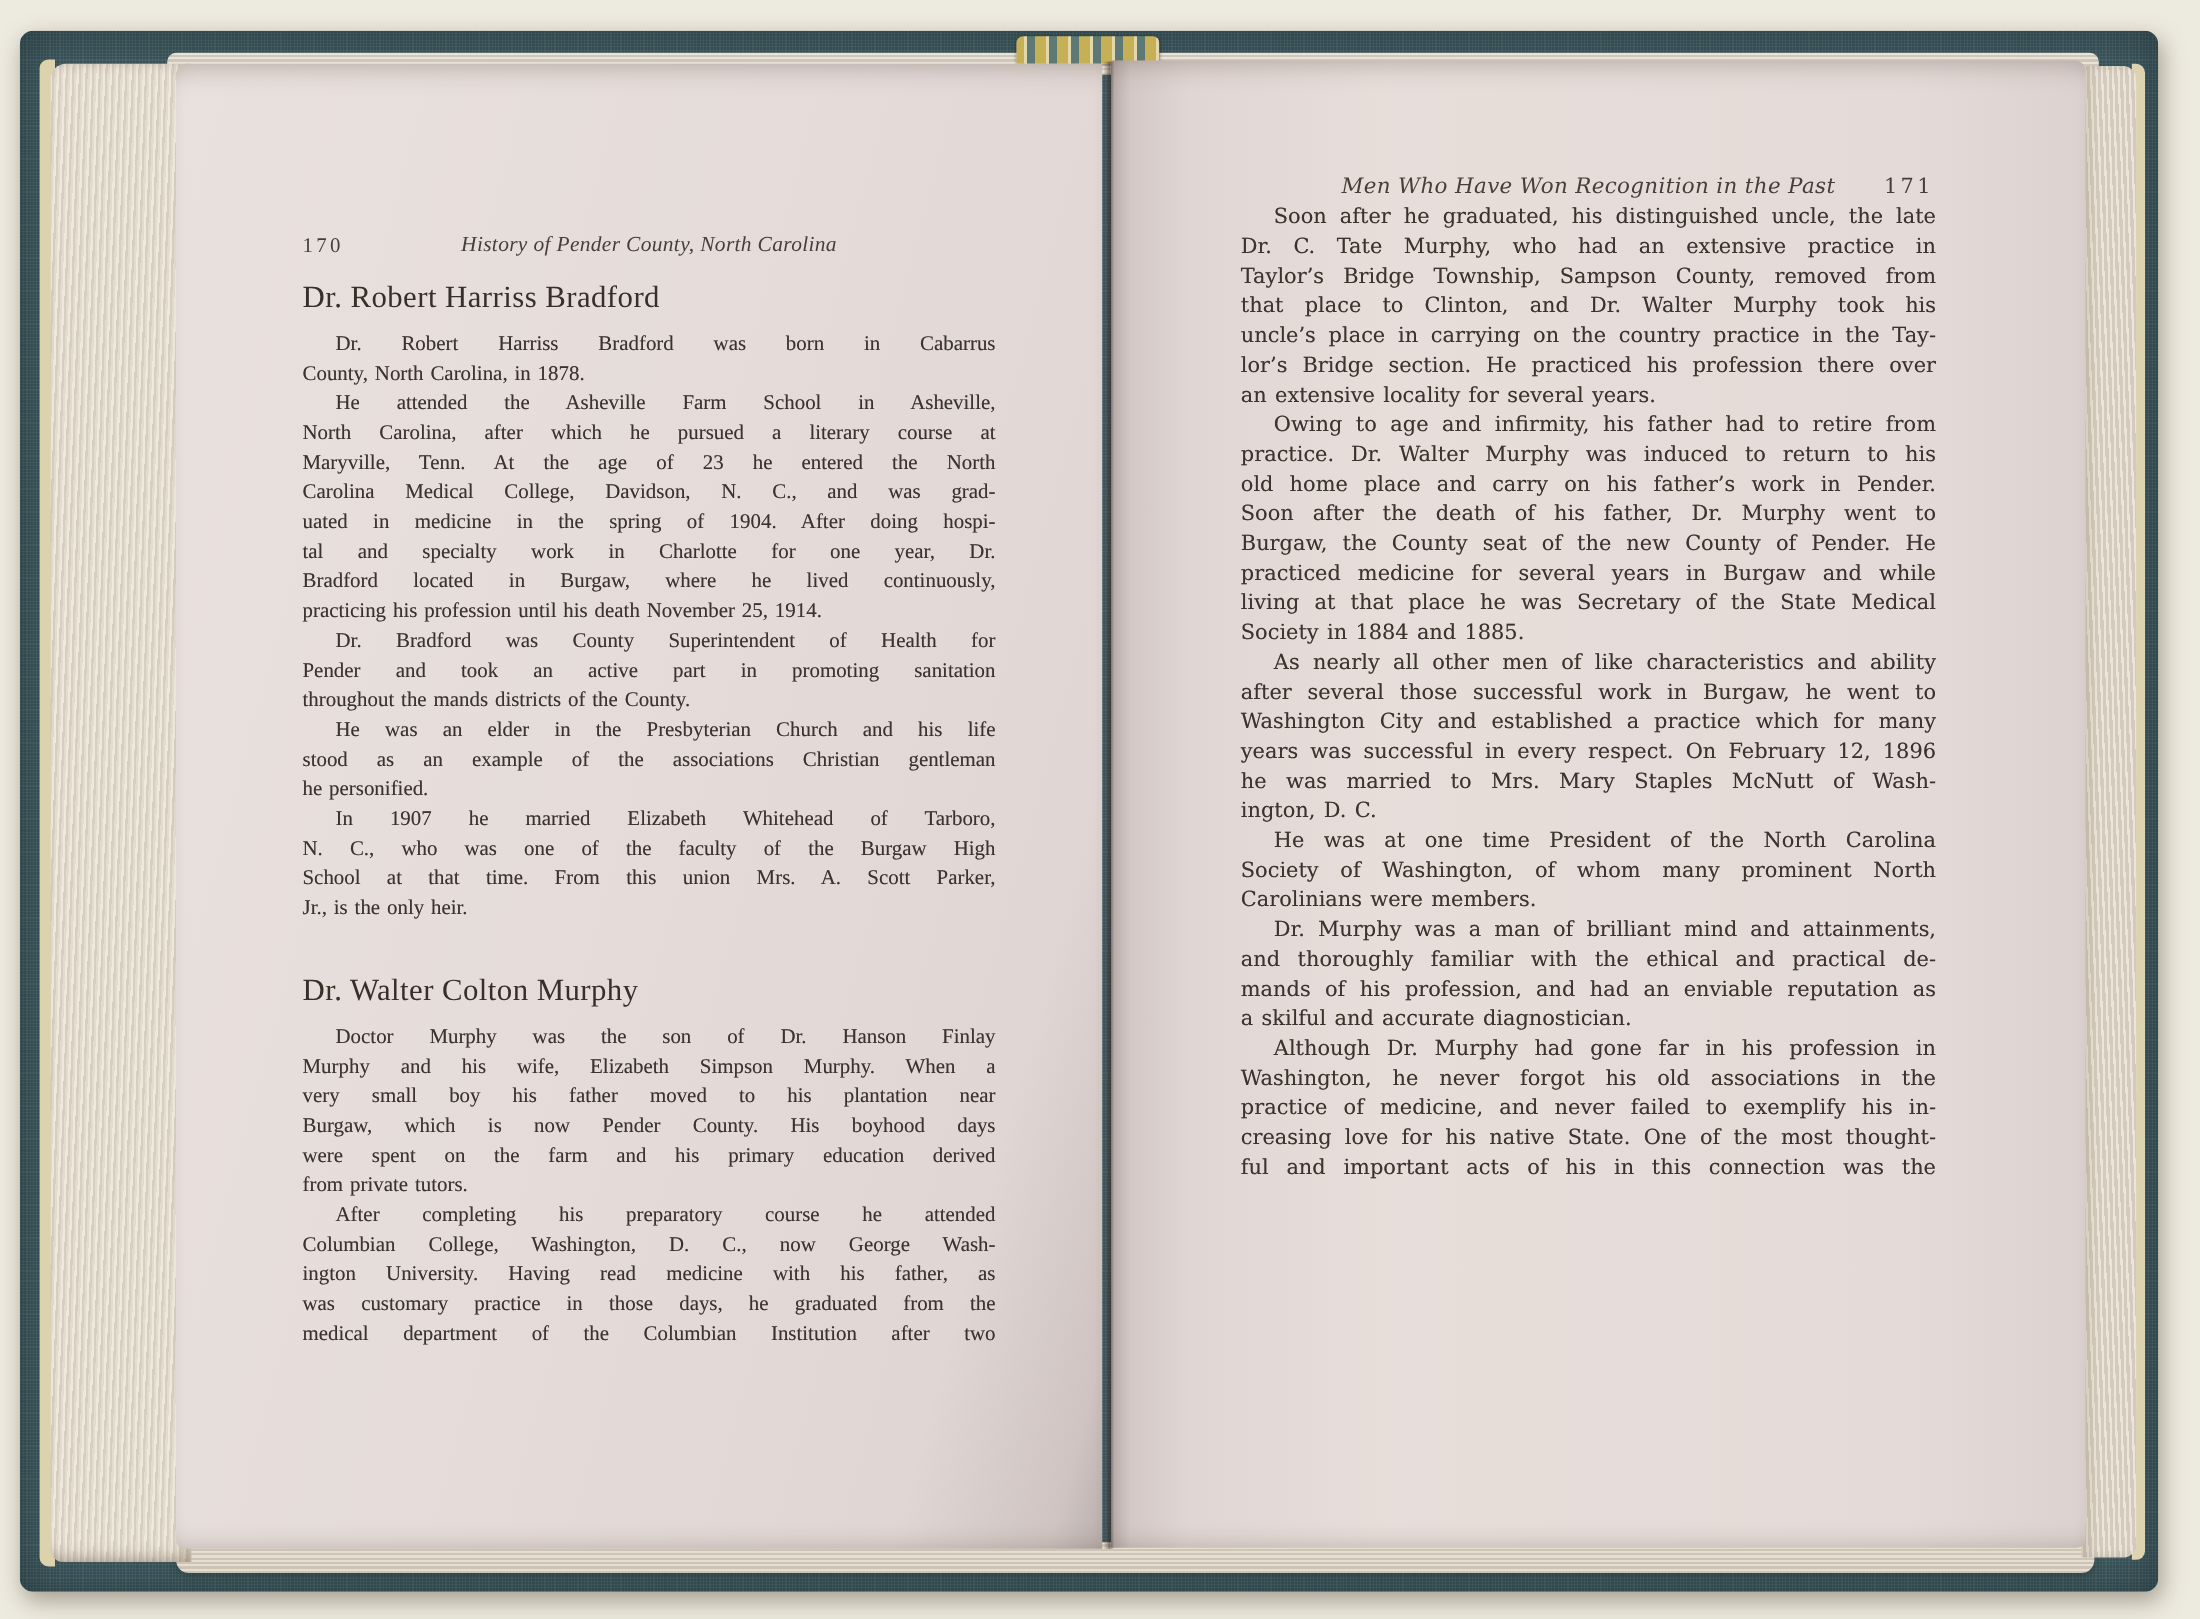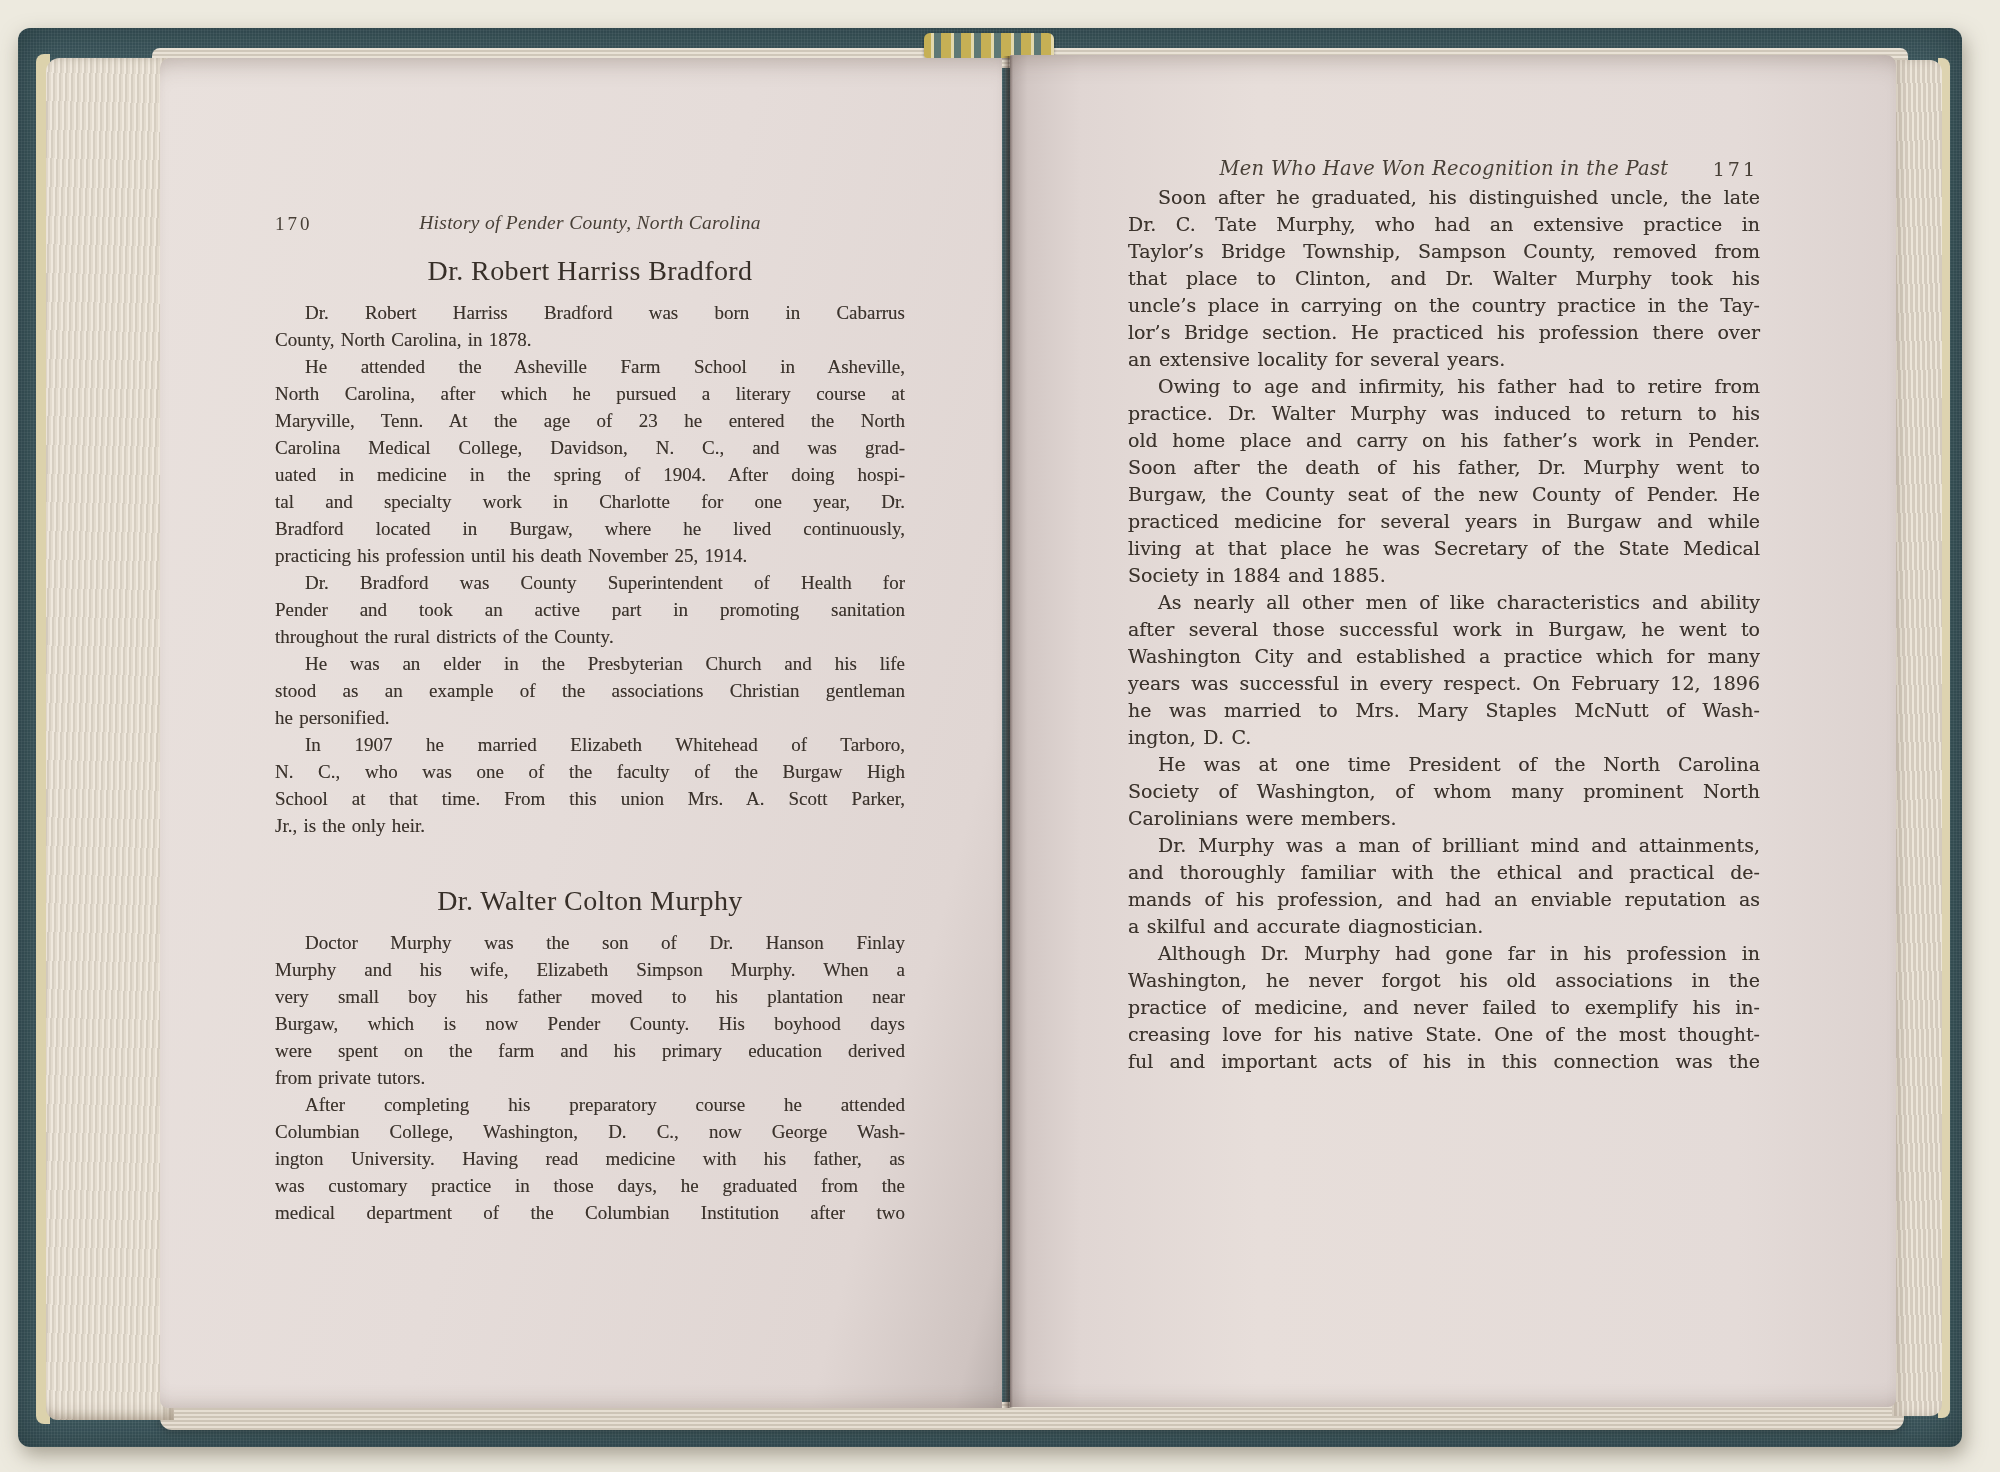--- a/index.html
+++ b/index.html
@@ -77,21 +77,21 @@
   
   .text-col{position:absolute;top:0;}
   .page-left  .text-col{left:115px;width:630px;padding-top:154px;}
   .page-right .text-col{left:118px;width:632px;padding-top:102px;}
   .running-header{position:relative;height:27px;font-size:19.5px;color:#473f36;}
   .running-header .title{display:block;text-align:center;font-style:italic;letter-spacing:.3px;}
   .running-header .num{position:absolute;top:1px;font-style:normal;letter-spacing:3px;font-size:19px;}
   .page-left  .running-header .num{left:0;}
   .page-right .running-header .num{right:2px;}
   .section-heading{
-    text-align:center;font-size:28px;line-height:36px;margin:14px 0 10px;
+    text-align:left;font-size:28px;line-height:36px;margin:14px 0 10px;
     color:#372f28;letter-spacing:.4px;
   }
   .paragraph + .section-heading{margin-top:44px;}
   .paragraph{margin:0;}
   .line{
     font-size:19px;line-height:27px;color:#3b332c;
     text-align:justify;text-align-last:justify;word-spacing:1.5px;
     text-shadow:0 0 .5px rgba(59,51,44,.45);
   }
   .line.indent{text-indent:30px;}
@@ -127,21 +127,21 @@
           <div class="line">Maryville, Tenn. At the age of 23 he entered the North</div>
           <div class="line">Carolina Medical College, Davidson, N. C., and was grad-</div>
           <div class="line">uated in medicine in the spring of 1904. After doing hospi-</div>
           <div class="line">tal and specialty work in Charlotte for one year, Dr.</div>
           <div class="line">Bradford located in Burgaw, where he lived continuously,</div>
           <div class="line last">practicing his profession until his death November 25, 1914.</div>
         </div>
         <div class="paragraph">
           <div class="line indent">Dr. Bradford was County Superintendent of Health for</div>
           <div class="line">Pender and took an active part in promoting sanitation</div>
-          <div class="line last">throughout the rural districts of the County.</div>
+          <div class="line last">throughout the mands districts of the County.</div>
         </div>
         <div class="paragraph">
           <div class="line indent">He was an elder in the Presbyterian Church and his life</div>
           <div class="line">stood as an example of the associations Christian gentleman</div>
           <div class="line last">he personified.</div>
         </div>
         <div class="paragraph">
           <div class="line indent">In 1907 he married Elizabeth Whitehead of Tarboro,</div>
           <div class="line">N. C., who was one of the faculty of the Burgaw High</div>
           <div class="line">School at that time. From this union Mrs. A. Scott Parker,</div>

